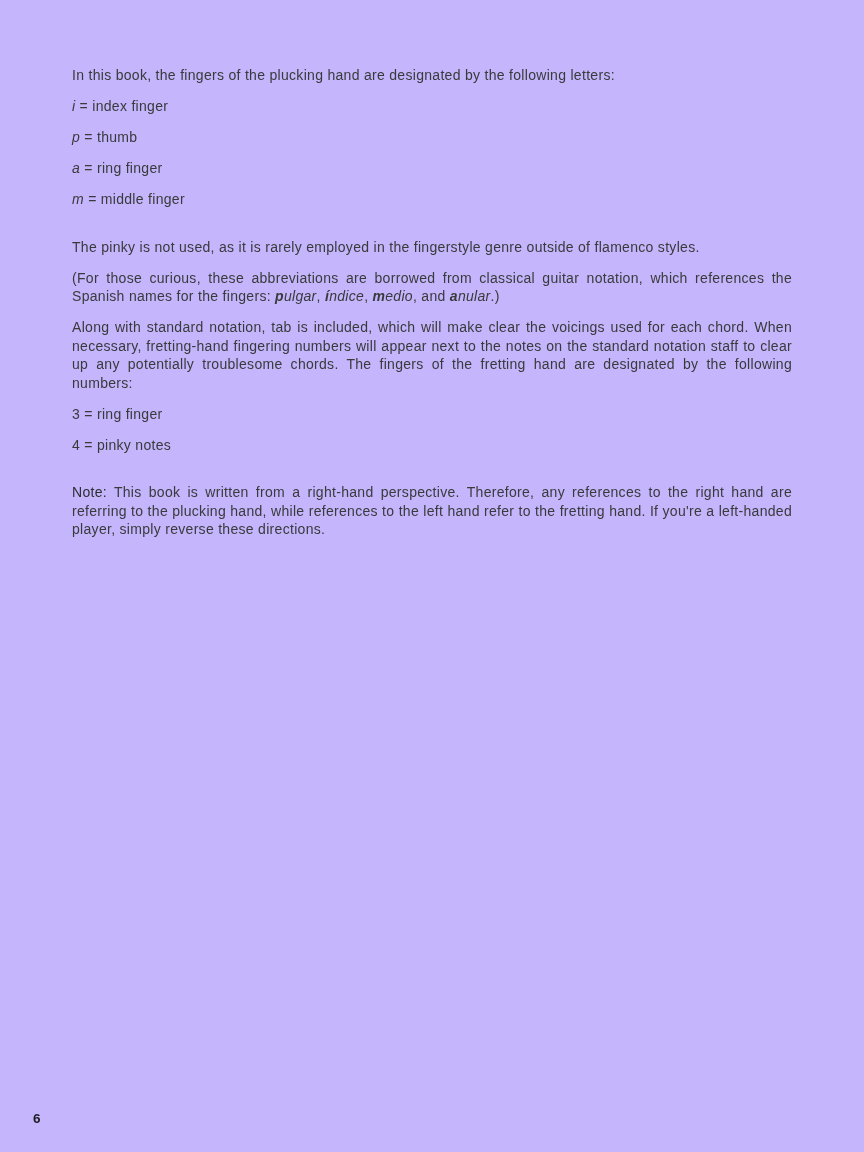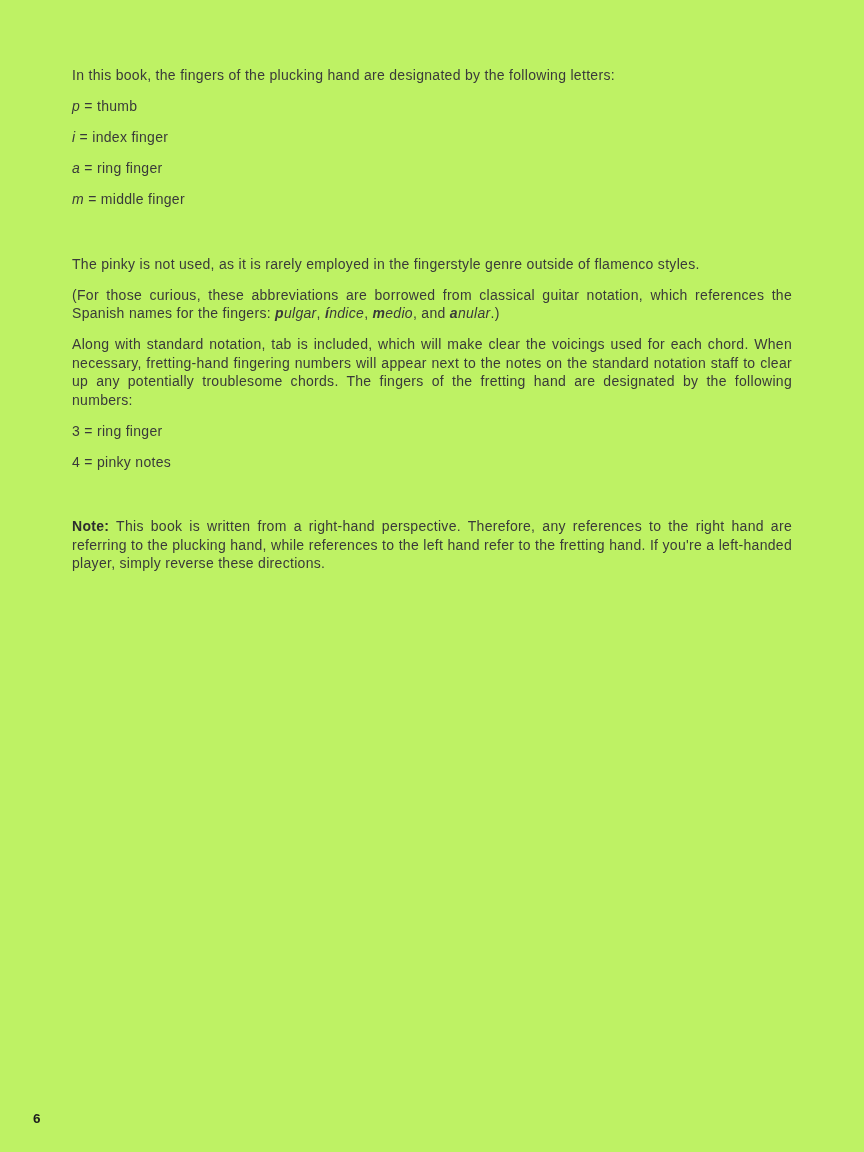--- a/index.html
+++ b/index.html
@@ -7,58 +7,58 @@
   body {
     width: 864px;
     height: 1152px;
     background: #ffffff;
     font-family: "Liberation Sans", sans-serif;
   }
   .page {
     position: relative;
     width: 864px;
     height: 1152px;
-    background: #bef264;
+    background: #c4b5fd;
     color: #3a3a3a;
     overflow: hidden;
   }
   .content {
     position: absolute;
     top: 66px;
     left: 72px;
     width: 720px;
     font-size: 14px;
     line-height: 18.5px;
     letter-spacing: 0.3px;
   }
   .para { margin: 0 0 12.5px 0; }
   .justify { text-align: justify; }
-  .gap-before { margin-top: 46px; }
+  .gap-before { margin-top: 29px; }
   .it { font-style: italic; }
   .bi { font-style: italic; font-weight: 700; }
-  .note-label { font-weight: 700; color: #2e2e2e; }
+  .note-label { font-weight: 400; color: #2e2e2e; }
   .page-number {
     position: absolute;
     left: 33px;
     top: 1111px;
     font-size: 13.5px;
     font-weight: 700;
     color: #1c1c1c;
   }
 </style>
 </head>
 <body>
 
 <div class="page">
   <div class="content">
 
     <p class="para">In this book, the fingers of the plucking hand are designated by the following letters:</p>
 
+    <p class="para"><span class="it">i</span><span> = index finger</span></p>
     <p class="para"><span class="it">p</span><span> = thumb</span></p>
-    <p class="para"><span class="it">i</span><span> = index finger</span></p>
     <p class="para"><span class="it">a</span><span> = ring finger</span></p>
     <p class="para"><span class="it">m</span><span> = middle finger</span></p>
 
     <p class="para gap-before">The pinky is not used, as it is rarely employed in the fingerstyle genre outside of flamenco styles.</p>
 
     <p class="para justify"><span>(For those curious, these abbreviations are borrowed from classical guitar notation, which references the Spanish names for the fingers: </span><span class="bi">p</span><span class="it">ulgar</span><span>, </span><span class="bi">í</span><span class="it">ndice</span><span>, </span><span class="bi">m</span><span class="it">edio</span><span>, and </span><span class="bi">a</span><span class="it">nular</span><span>.)</span></p>
 
     <p class="para justify">Along with standard notation, tab is included, which will make clear the voicings used for each chord. When necessary, fretting-hand fingering numbers will appear next to the notes on the standard notation staff to clear up any potentially troublesome chords. The fingers of the fretting hand are designated by the following numbers:</p>
 
     <p class="para"><span>3</span><span> = ring finger</span></p>

